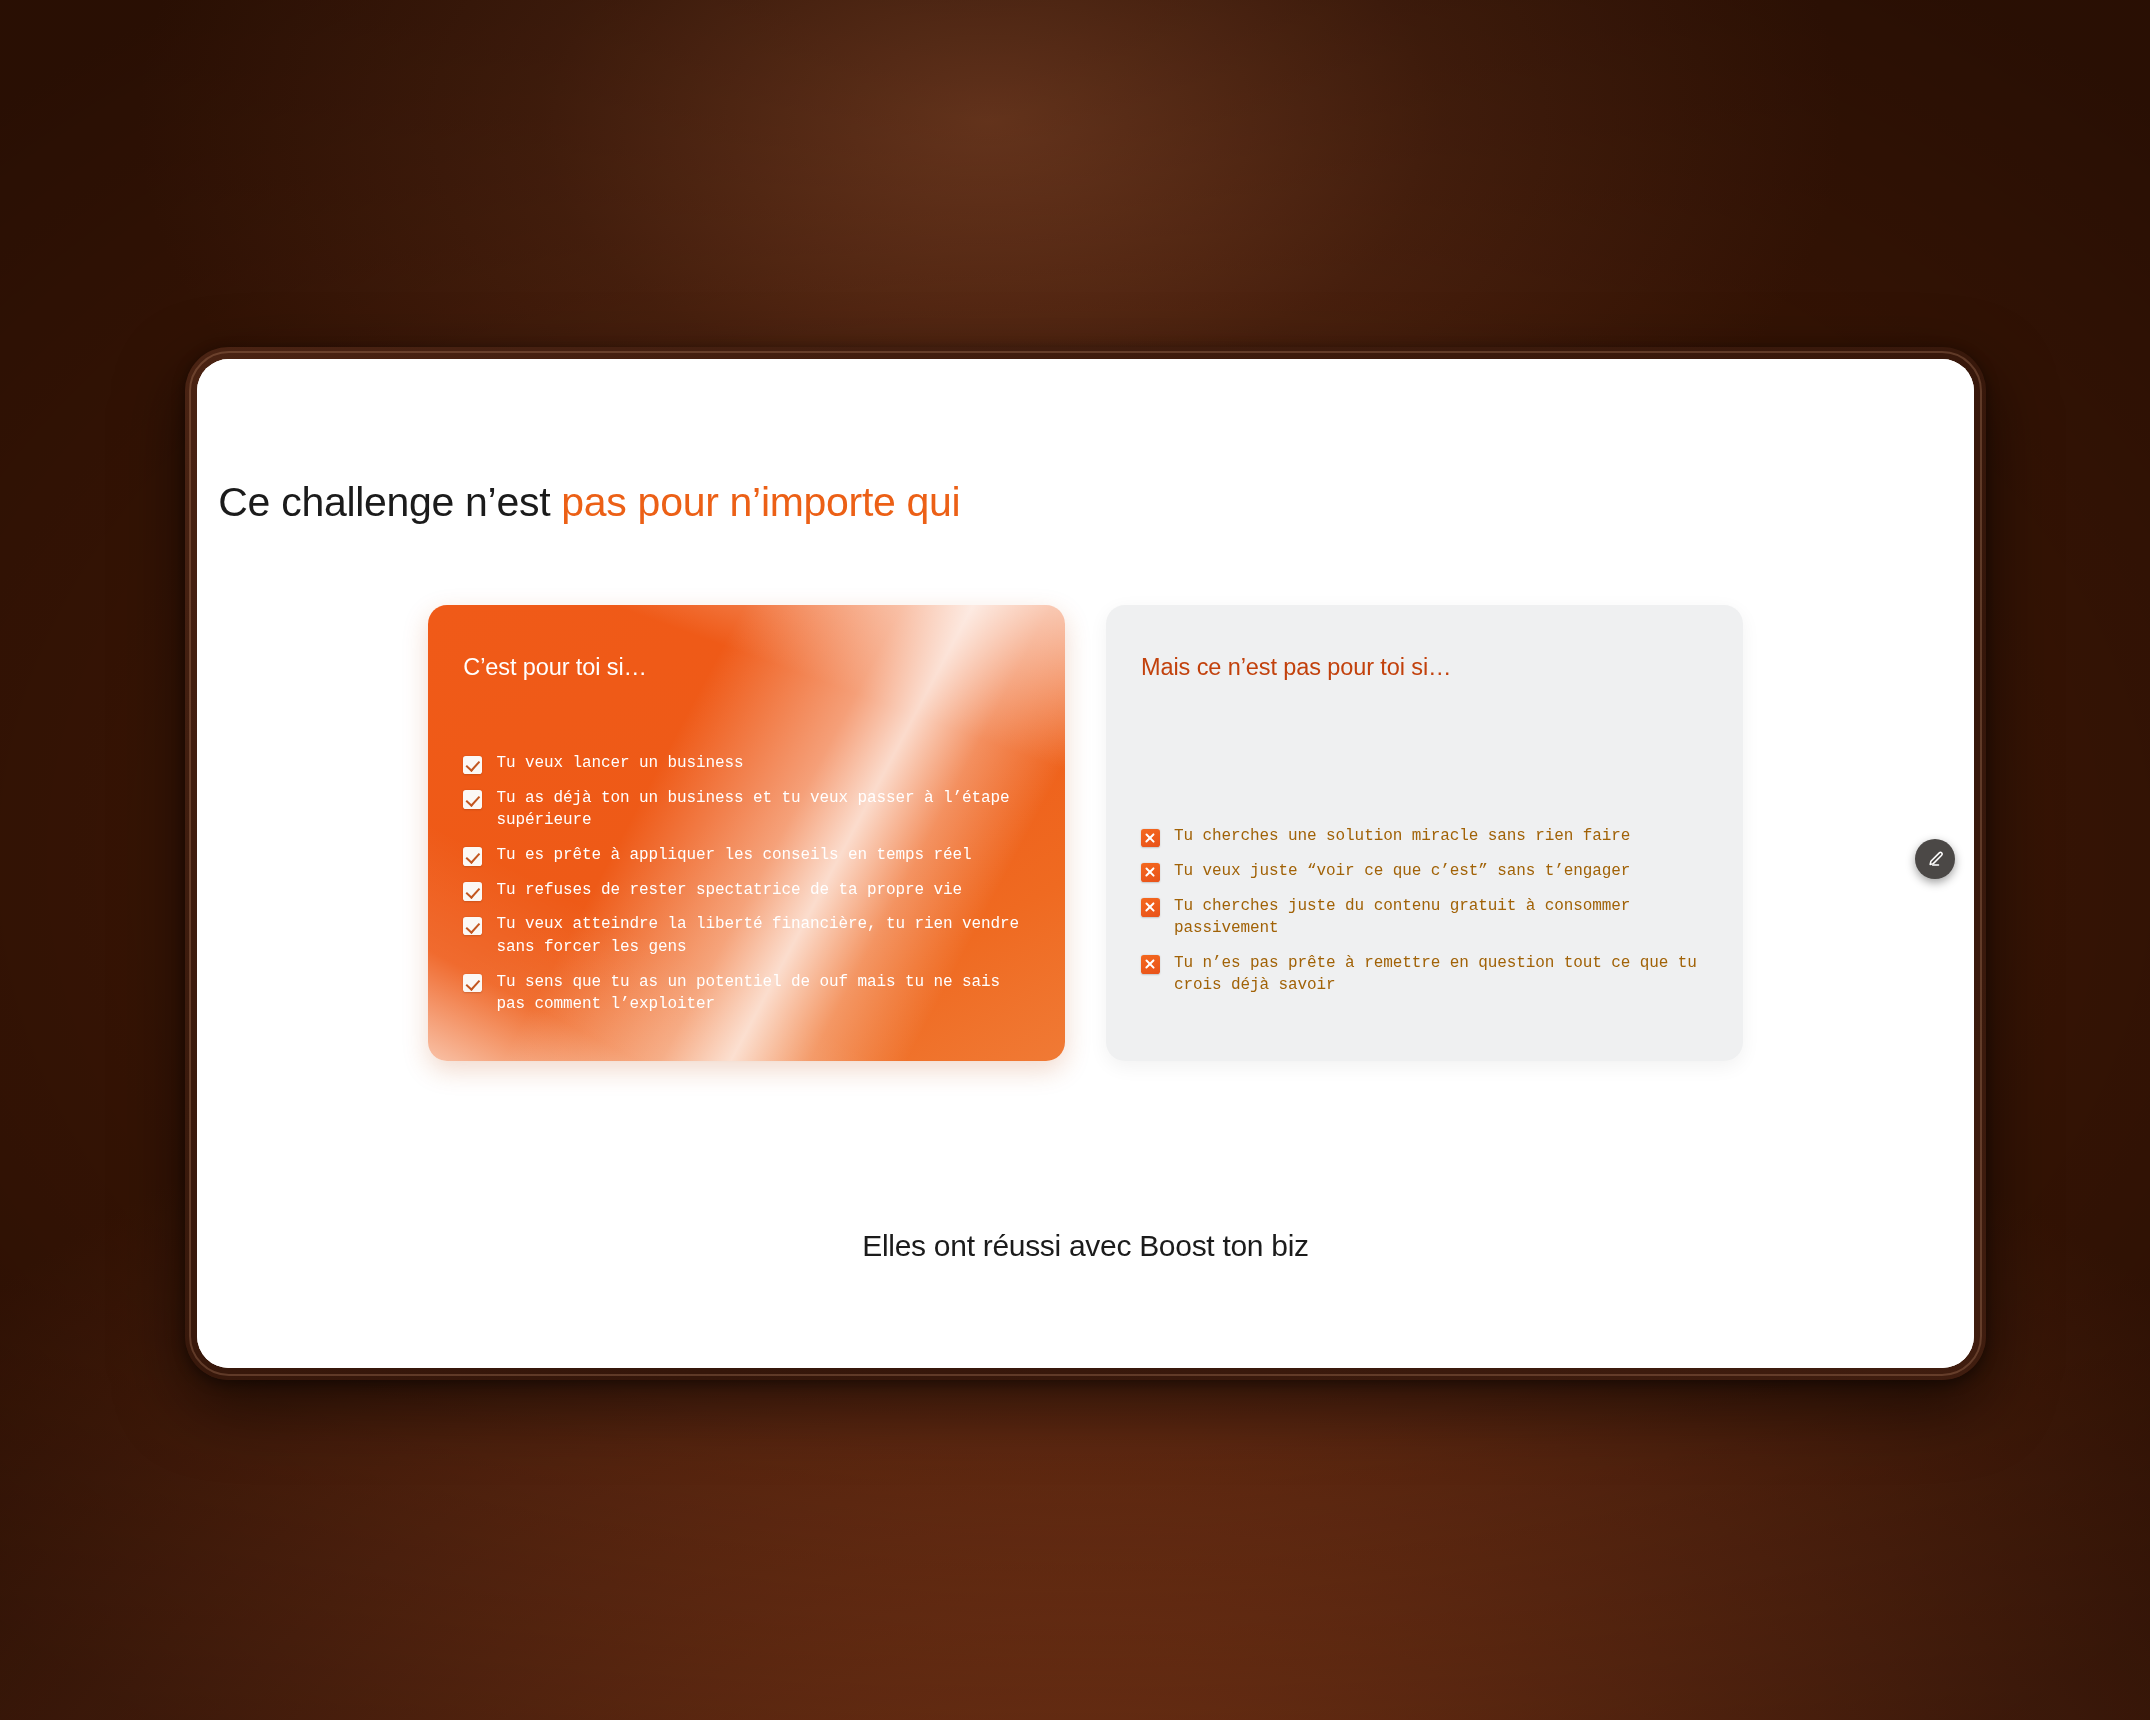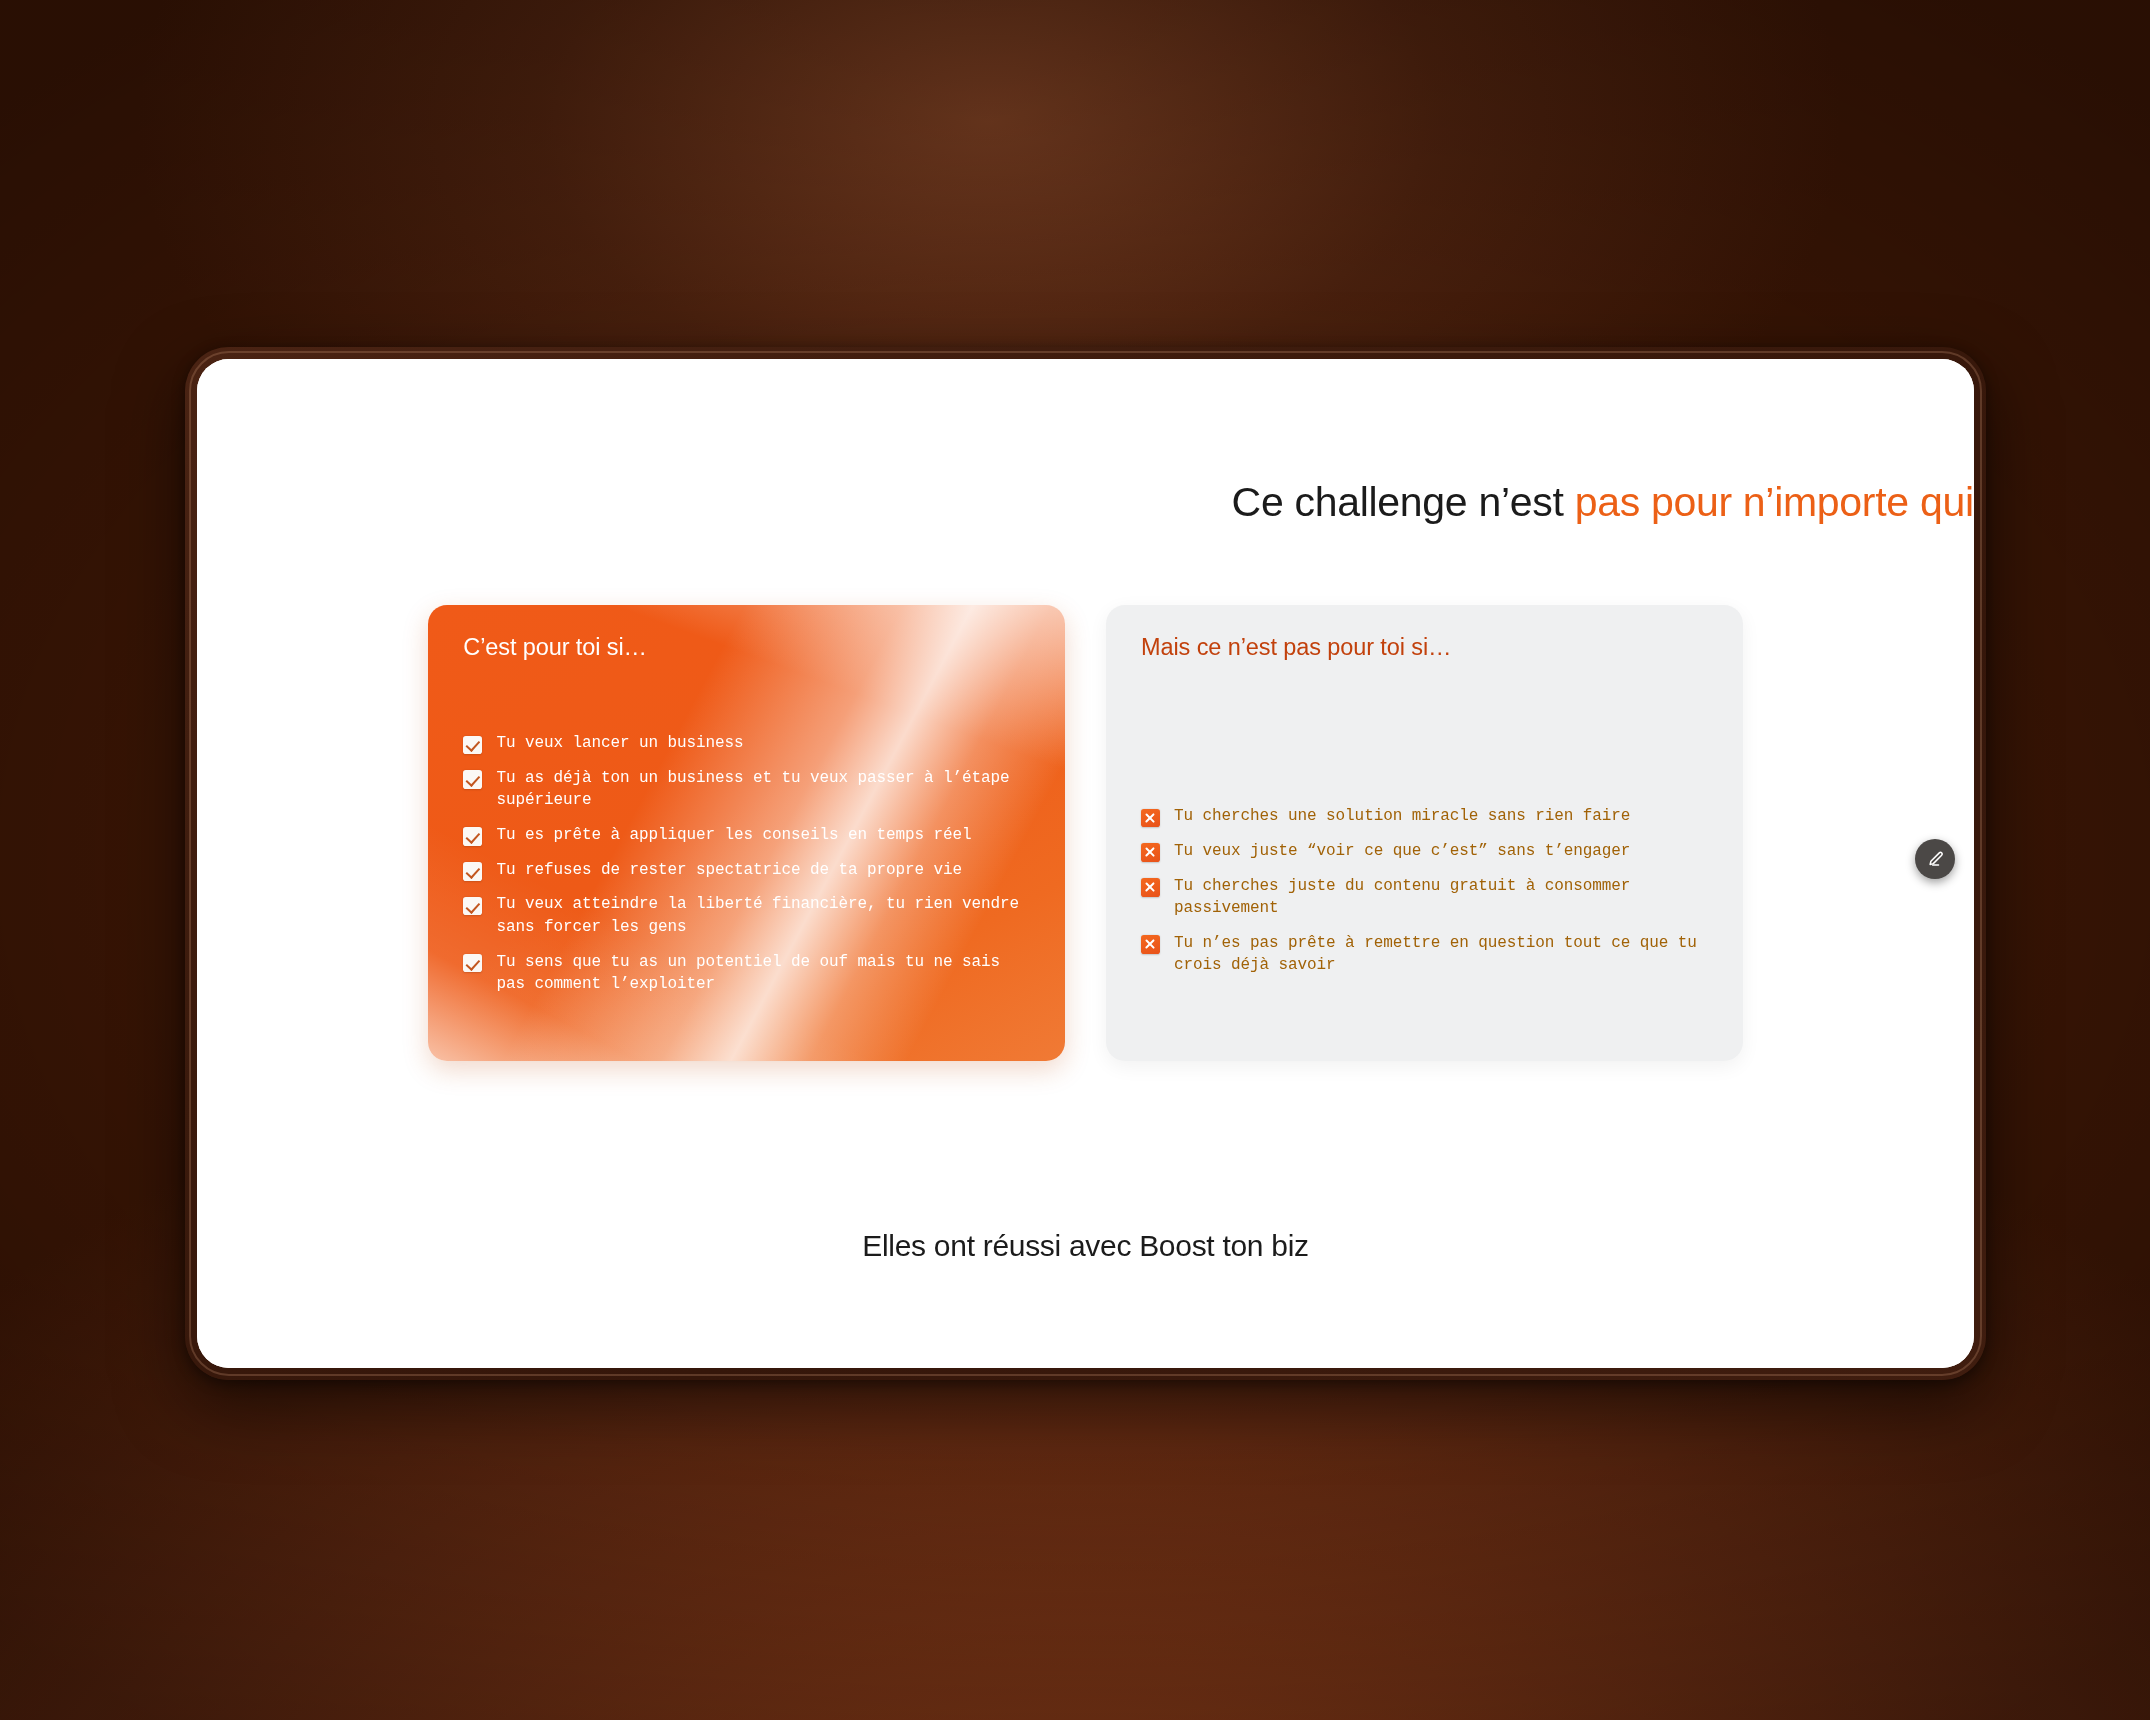--- a/index.html
+++ b/index.html
@@ -79,43 +79,44 @@
     position: absolute;
     inset: 0;
     background: #ffffff;
   }
 
   .slide-title {
     position: absolute;
     top: 120px;
     left: 0;
     right: 0;
-    text-align: right;
+    text-align: left;
     font-size: 41px;
     font-weight: 400;
     color: #1b1b1b;
     letter-spacing: -0.3px;
     white-space: nowrap;
+    padding-left: 21px;
   }
   .slide-title .accent { color: #ec6016; }
 
   .cards {
     position: absolute;
     top: 246px;
     left: 231px;
     right: 231px;
     display: flex;
     gap: 41px;
     align-items: flex-start;
   }
 
   .card {
     flex: 1 1 0;
     border-radius: 19px;
-    padding: 29px 35px 26px 35px;
+    padding: 49px 35px 26px 35px;
     min-height: 456px;
     position: relative;
     overflow: hidden;
   }
 
   
   .card-yes {
     background:
       linear-gradient(118deg,
         rgba(255,255,255,0.00) 36%,

